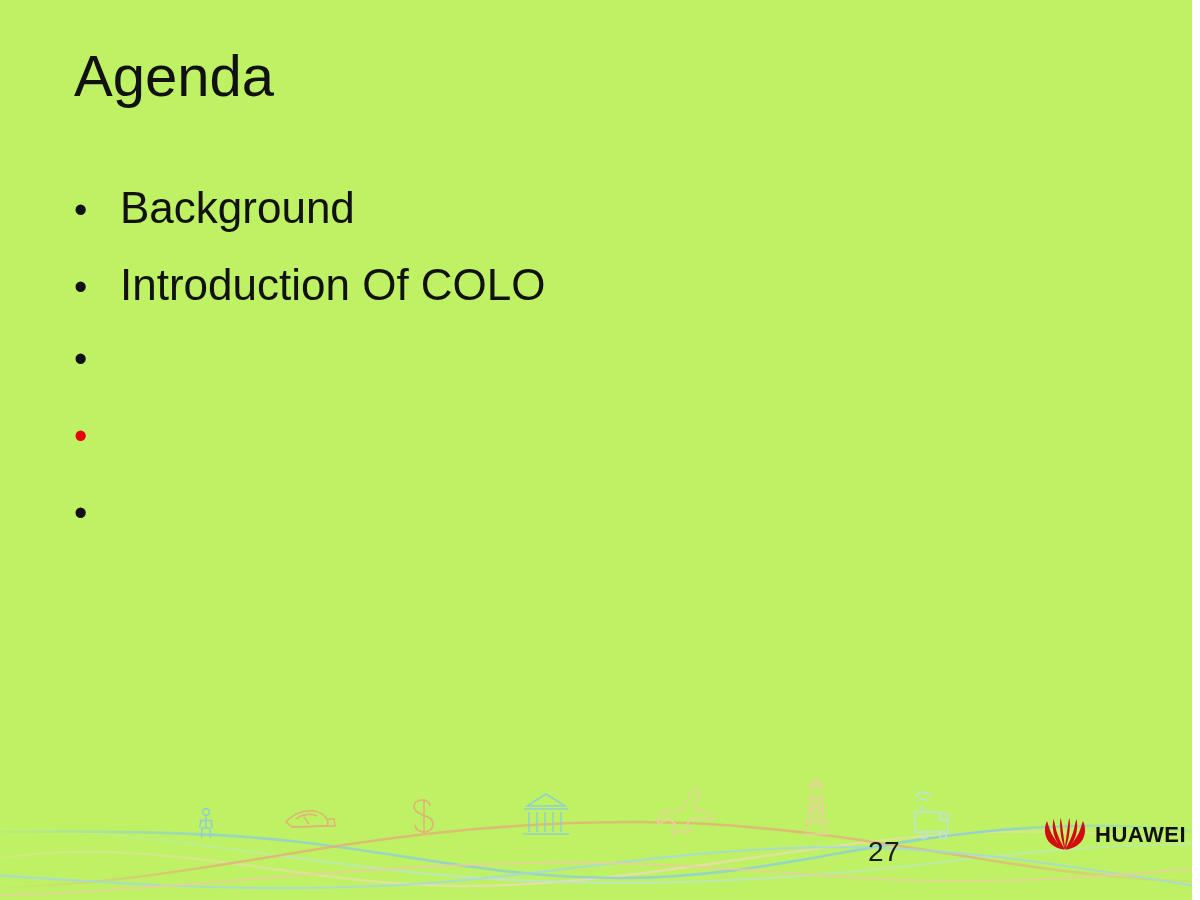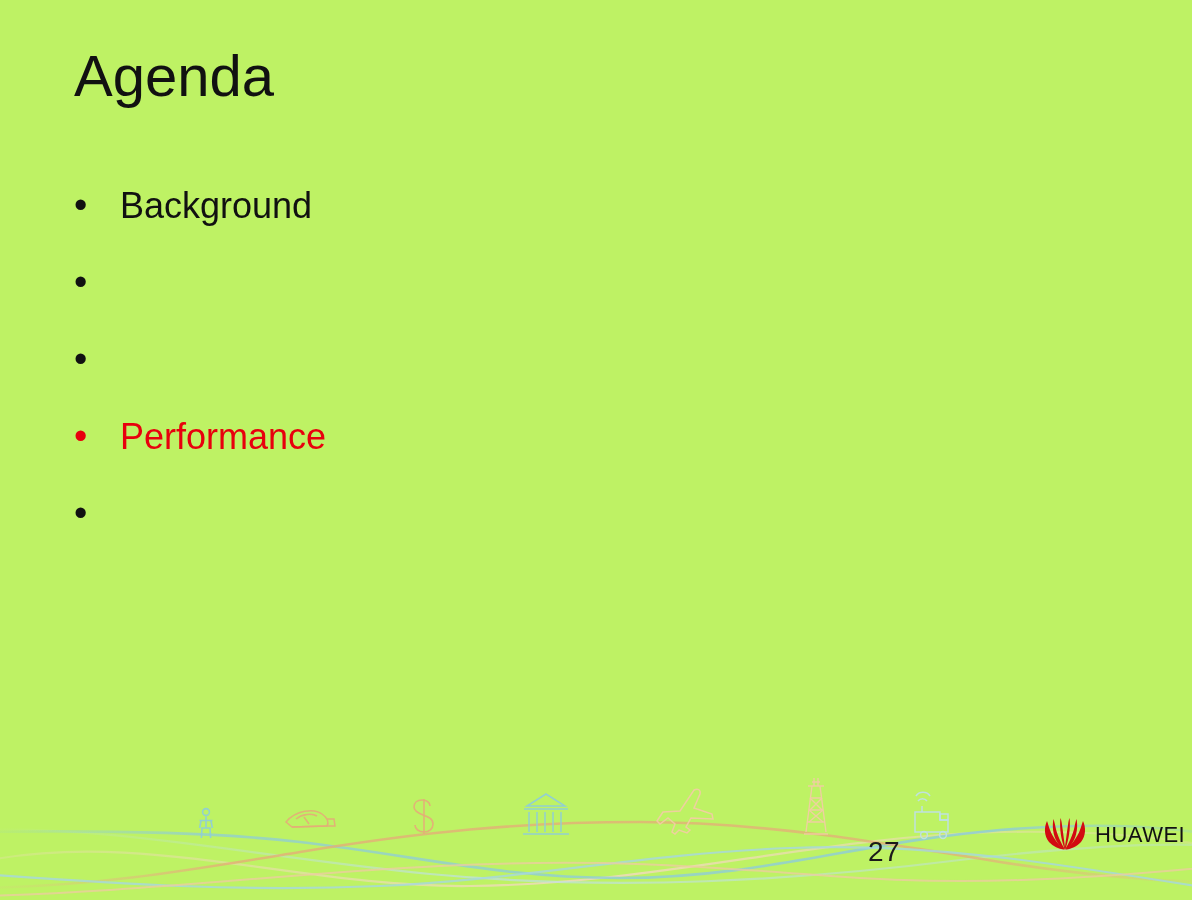--- a/index.html
+++ b/index.html
@@ -48,21 +48,21 @@
     flex: 0 0 auto;
     width: 46px;
     font-size: 38px;
     line-height: 1;
     text-align: left;
     padding-left: 6px;
     color: #111111;
   }
   .bullet-label {
     flex: 0 1 auto;
-    font-size: 36px;
+    font-size: 44px;
     line-height: 1;
     color: #111111;
     white-space: nowrap;
   }
   .agenda-item.highlight .bullet-marker,
   .agenda-item.highlight .bullet-label {
     color: #e8000d;
   }
 
   
@@ -100,21 +100,21 @@
     align-items: center;
     gap: 8px;
   }
   #huawei-logo .logo-mark {
     width: 44px;
     height: 34px;
     display: block;
   }
   #huawei-logo .logo-wordmark {
     font-size: 22px;
-    font-weight: normal;
+    font-weight: bold;
     color: #111111;
     letter-spacing: 0.5px;
     line-height: 1;
   }
 </style>
 </head>
 <body>
 
 <div id="slide">
 
@@ -122,29 +122,29 @@
 
   <div id="agenda-list">
 
     <div class="agenda-item">
       <span class="bullet-marker">•</span>
       <span class="bullet-label">Background</span>
     </div>
 
     <div class="agenda-item">
       <span class="bullet-marker">•</span>
+      <span class="bullet-label">Introduction Of COLO</span>
     </div>
 
     <div class="agenda-item">
       <span class="bullet-marker">•</span>
     </div>
 
     <div class="agenda-item highlight">
       <span class="bullet-marker">•</span>
-      <span class="bullet-label">Performance</span>
     </div>
 
     <div class="agenda-item">
       <span class="bullet-marker">•</span>
     </div>
 
   </div>
 
   <div id="footer-decoration">
     <svg viewBox="0 0 1200 130" xmlns="http://www.w3.org/2000/svg" aria-hidden="true">

